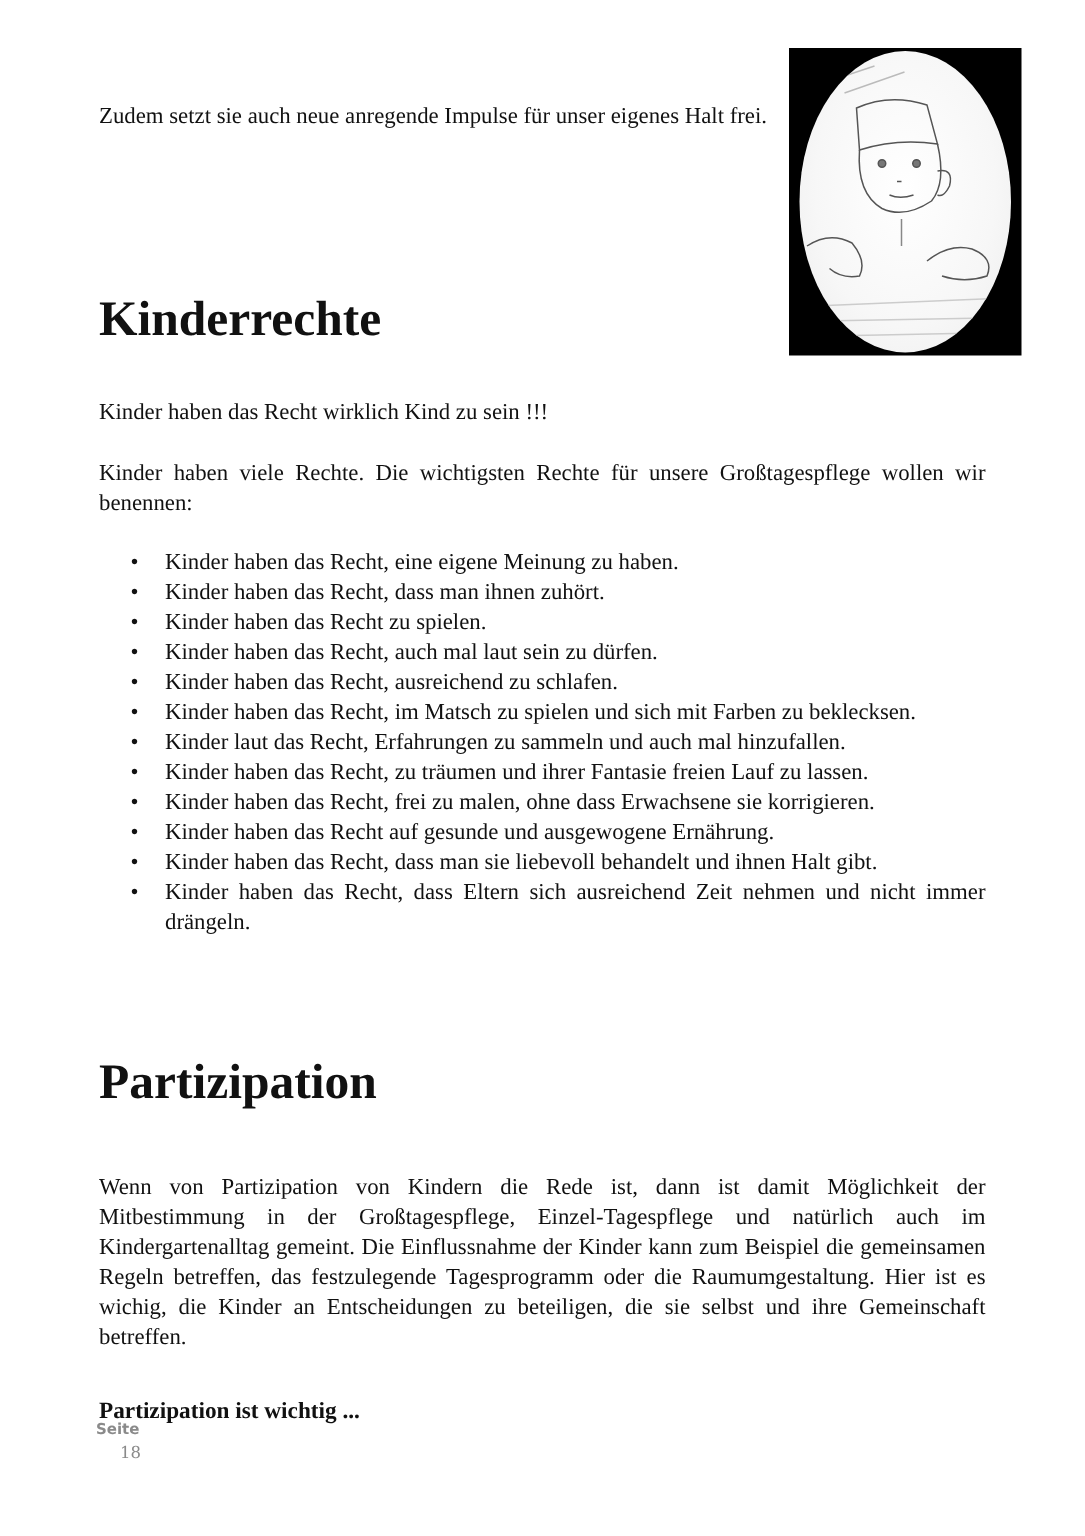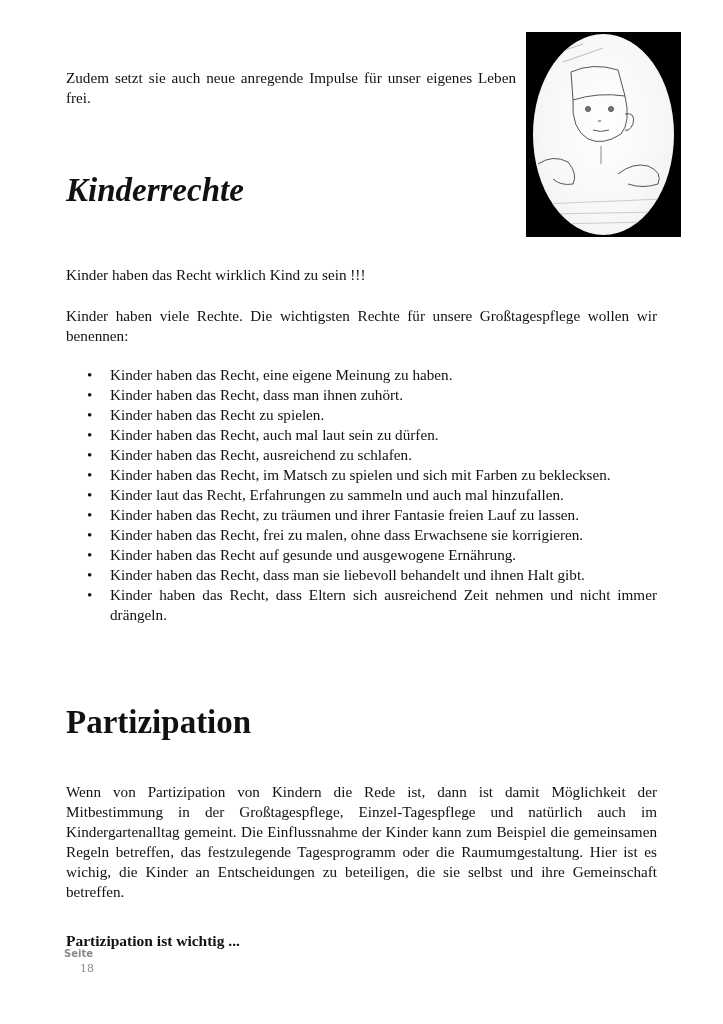--- a/index.html
+++ b/index.html
@@ -14,21 +14,21 @@
   ul.rights { list-style: none; margin: 0; padding: 0; }
   ul.rights li { position: relative; padding-left: 44px; font-size: 15.2px; line-height: 20px; text-align: justify; }
   ul.rights li .bullet { position: absolute; left: 21px; top: 0; }
   .footer-label { font-family: "DejaVu Sans", sans-serif; font-weight: bold; font-size: 10px; color: #8a8a8a; text-align: center; }
   .footer-num { font-family: "DejaVu Serif", serif; font-size: 11px; color: #8a8a8a; }
   .subhead { font-weight: bold; font-size: 15.5px; margin-top: 12px; }
 </style>
 </head>
 <body>
 
-<div class="abs para" style="left:66px; top:68px; width:450px;">Zudem setzt sie auch neue anregende Impulse für unser eigenes Leben frei.</div>
+<div class="abs para" style="left:66px; top:68px; width:450px;">Zudem setzt sie auch neue anregende Impulse für unser eigenes Halt frei.</div>
 
 <div class="abs photo">
   <div class="oval">
     <svg width="141" height="201" viewBox="0 0 141 201">
       <g fill="none" stroke="#555" stroke-width="1">
 
         <path d="M38 38 Q60 28 85 36 L92 62 Q65 58 40 66 Z"></path>
         <path d="M20 20 L50 10 M30 28 L70 14" stroke="#bbb"></path>
 
         <path d="M40 66 Q38 95 55 105 Q70 112 88 100 Q98 88 92 62"></path>
@@ -40,21 +40,21 @@
 
         <path d="M68 112 L68 130" stroke="#888"></path>
         <path d="M5 130 Q20 120 35 128 Q45 140 40 150 Q28 152 20 145"></path>
         <path d="M85 140 Q100 128 115 132 Q130 138 125 150 Q110 155 95 150"></path>
         <path d="M10 170 L130 165 M15 180 L125 178 M20 190 L120 188" stroke="#ccc"></path>
       </g>
     </svg>
   </div>
 </div>
 
-<h1 class="abs h1" style="left:66px; top:170px;font-style:italic;">Kinderrechte</h1>
+<h1 class="abs h1" style="left:66px; top:193px;">Kinderrechte</h1>
 
 <div class="abs para" style="left:66px; top:265px; width:590px;">Kinder haben das Recht wirklich Kind zu sein !!!</div>
 
 <div class="abs para" style="left:66px; top:306px; width:591px;">Kinder haben viele Rechte. Die wichtigsten Rechte für unsere Großtagespflege wollen wir benennen:</div>
 
 <ul class="abs rights" style="left:66px; top:365px; width:591px;">
   <li><span class="bullet">•</span><span>Kinder haben das Recht, eine eigene Meinung zu haben.</span></li>
   <li><span class="bullet">•</span><span>Kinder haben das Recht, dass man ihnen zuhört.</span></li>
   <li><span class="bullet">•</span><span>Kinder haben das Recht zu spielen.</span></li>
   <li><span class="bullet">•</span><span>Kinder haben das Recht, auch mal laut sein zu dürfen.</span></li>

